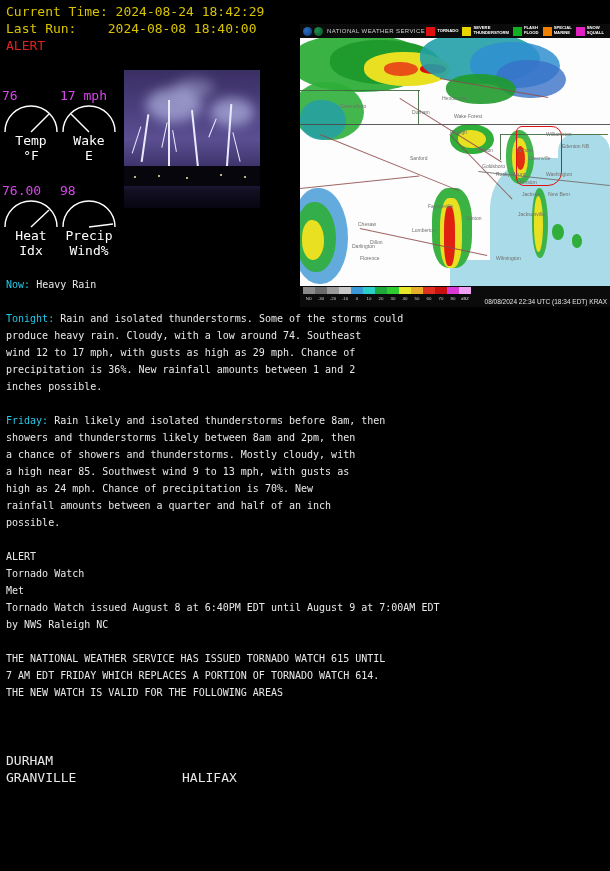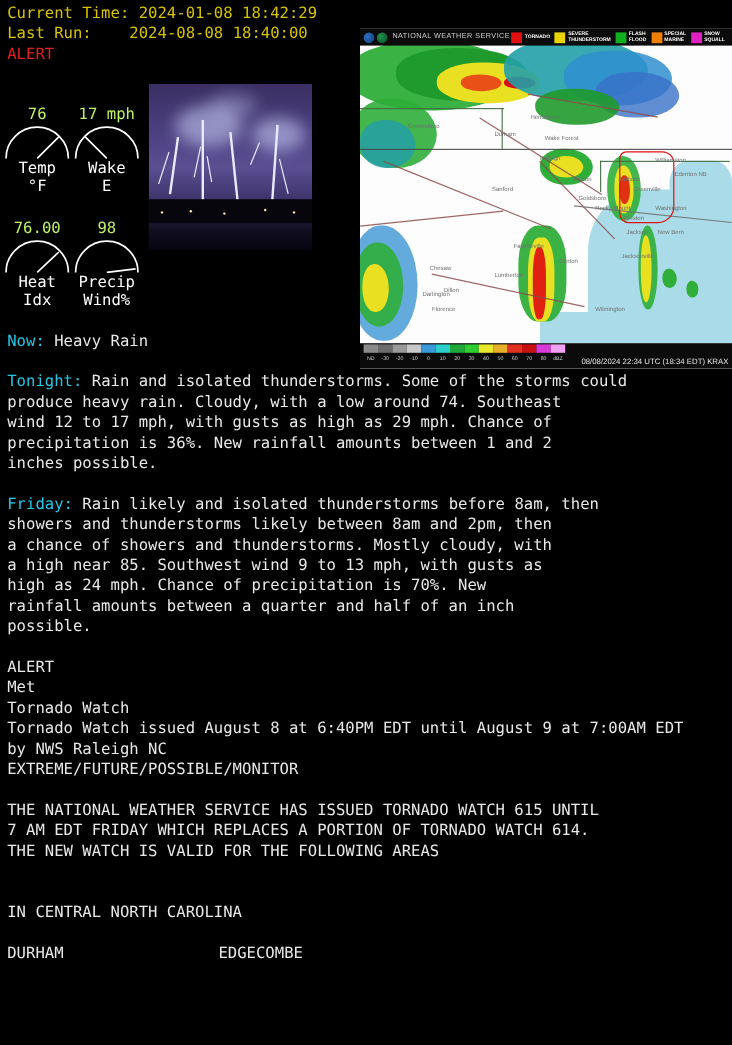--- a/index.html
+++ b/index.html
@@ -14,21 +14,21 @@
   #header{position:absolute;left:6px;top:3px;width:300px;}
   .hline{white-space:pre;font-size:13px;line-height:17px;color:#d8c300;}
   .hlabel{color:#d8c300;}
   .hval{color:#d8c300;}
   .alert-word{color:#e02020;font-size:13px;line-height:17px;}
 
   
   #gauges{position:absolute;left:0;top:88px;width:120px;}
   .gauge-row{position:relative;height:95px;}
   .gauge{position:absolute;width:58px;}
-  .g-val{text-align:center;color:#bef264;font-size:13px;line-height:15px;white-space:pre;}
+  .g-val{color:#d946ef;font-size:13px;line-height:15px;white-space:pre;}
   .g-arc{position:relative;width:56px;height:29px;margin:1px auto 0;}
   .g-arc svg{display:block;}
   .g-lab{text-align:center;color:#fff;font-size:13px;line-height:15px;white-space:pre;}
 
   
   #photo{position:absolute;left:124px;top:70px;width:136px;height:138px;
          background:#05050f;overflow:hidden;}
   .sky{position:absolute;inset:0;
        background:linear-gradient(180deg,#3a2f63 0%,#4b3f7e 28%,#5b4f92 50%,#3b3166 72%,#120f22 88%,#070510 100%);}
   .glow{position:absolute;border-radius:50%;filter:blur(6px);background:#cfd4ff;opacity:.55;}
@@ -63,31 +63,31 @@
   #radar-bottom{position:absolute;left:0;bottom:0;width:100%;height:21px;background:#0b0b0b;z-index:6;}
   #scalebar{position:absolute;left:3px;top:1px;width:168px;height:7px;display:flex;}
   #scalenums{position:absolute;left:3px;top:9px;width:168px;height:8px;display:flex;}
   .snum{flex:1;color:#c9c9c9;font-size:4.4px;line-height:8px;text-align:center;
         font-family:"Liberation Sans",sans-serif;}
   #radar-stamp{position:absolute;right:3px;top:7px;color:#e4e4e4;font-size:6.5px;
                font-family:"Liberation Sans",sans-serif;white-space:nowrap;}
 
   
   #body{position:absolute;left:6px;top:276px;width:600px;}
-  .blk{white-space:pre-wrap;color:#e8e8e8;font-size:13px;line-height:17px;margin:0;}
+  .blk{white-space:pre-wrap;color:#e8e8e8;font-size:10px;line-height:17px;margin:0;}
   .key{color:#23c8e8;}
   .gap{height:17px;}
   .counties{display:flex;white-space:pre;font-size:13px;line-height:17px;color:#e8e8e8;}
   .ccol{width:176px;}
 </style>
 </head>
 <body>
 
 <div id="header">
-  <div class="hline"><span class="hlabel">Current Time:</span> <span class="hval">2024-01-08 18:42:29</span></div>
+  <div class="hline"><span class="hlabel">Current Time:</span> <span class="hval">2024-08-24 18:42:29</span></div>
   <div class="hline"><span class="hlabel">Last Run:</span>    <span class="hval">2024-08-08 18:40:00</span></div>
   <div class="alert-word">ALERT</div>
 </div>
 
 <div id="gauges">
   <div class="gauge-row">
     <div class="gauge" style="left:2px;top:0">
       <div class="g-val">76</div>
       <div class="g-arc">
         <svg width="56" height="29" viewBox="0 0 56 29">
@@ -327,40 +327,39 @@
 showers and thunderstorms likely between 8am and 2pm, then
 a chance of showers and thunderstorms. Mostly cloudy, with
 a high near 85. Southwest wind 9 to 13 mph, with gusts as
 high as 24 mph. Chance of precipitation is 70%. New
 rainfall amounts between a quarter and half of an inch
 possible.</span></div>
 
   <div class="gap"></div>
 
   <div class="blk">ALERT</div>
+  <div class="blk">Tornado Watch</div>
   <div class="blk">Met</div>
-  <div class="blk">Tornado Watch</div>
   <div class="blk">Tornado Watch issued August 8 at 6:40PM EDT until August 9 at 7:00AM EDT
 by NWS Raleigh NC</div>
-  <div class="blk">EXTREME/FUTURE/POSSIBLE/MONITOR</div>
 
   <div class="gap"></div>
 
   <div class="blk">THE NATIONAL WEATHER SERVICE HAS ISSUED TORNADO WATCH 615 UNTIL
 7 AM EDT FRIDAY WHICH REPLACES A PORTION OF TORNADO WATCH 614.
 THE NEW WATCH IS VALID FOR THE FOLLOWING AREAS</div>
 
   <div class="gap"></div>
 
 
   <div class="gap"></div>
 
-  <div class="blk">IN CENTRAL NORTH CAROLINA</div>
 
   <div class="gap"></div>
 
   <div class="counties">
     <span class="ccol">DURHAM</span>
-    <span class="ccol">EDGECOMBE</span>
   </div>
   <div class="counties">
+    <span class="ccol">GRANVILLE</span>
+    <span class="ccol">HALIFAX</span>
   </div>
 </div>
 
 </body></html>

